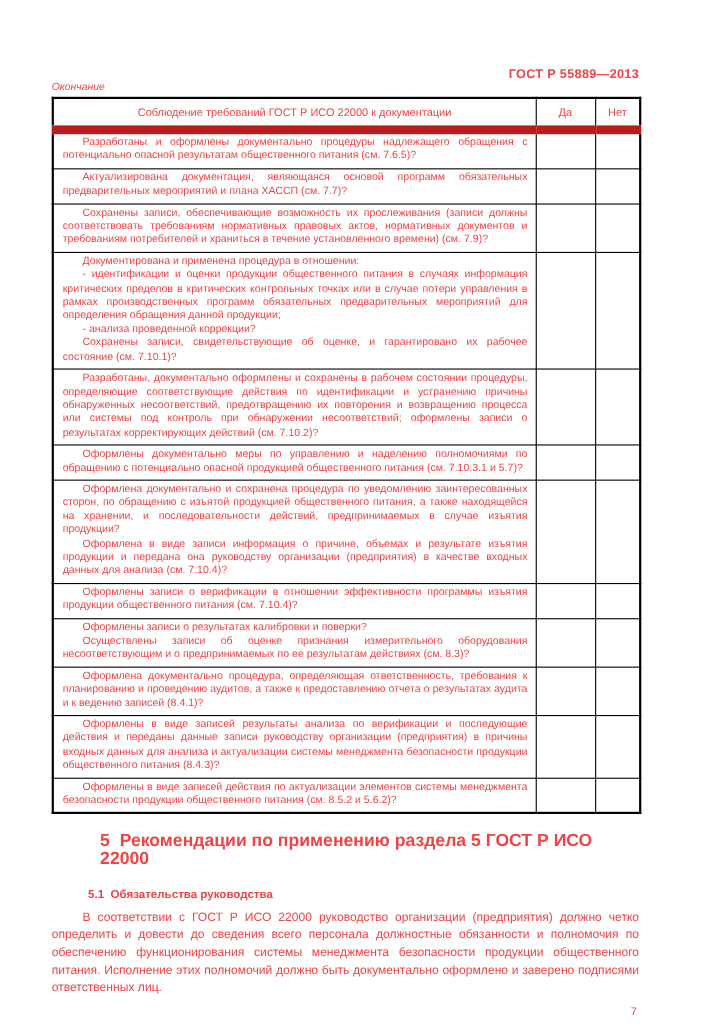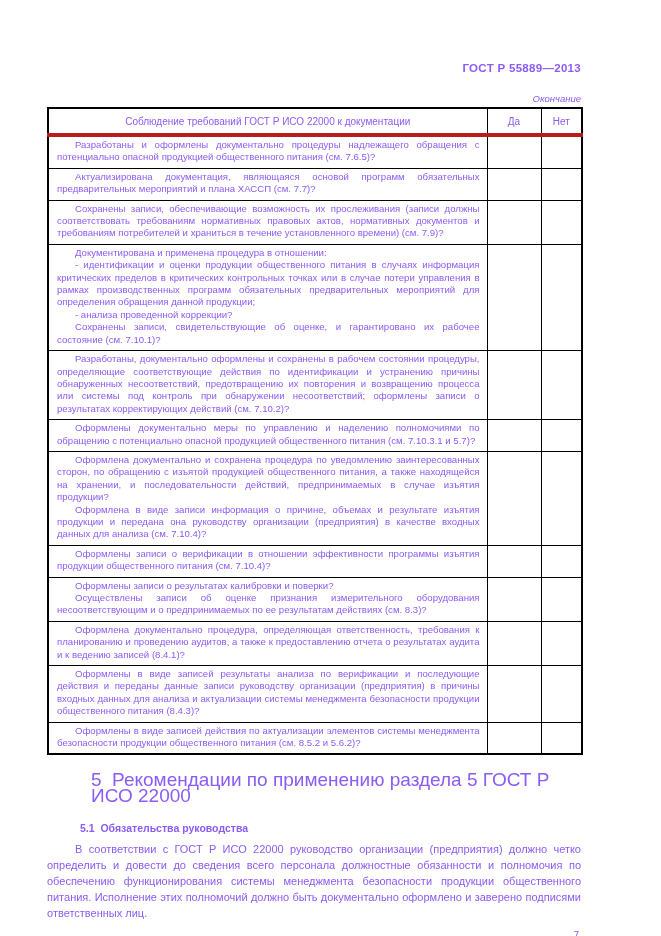--- a/index.html
+++ b/index.html
@@ -1,51 +1,51 @@
 <!DOCTYPE html>
 <html lang="ru"><head>
 <meta charset="utf-8">
 <style>
   html, body { margin:0; padding:0; background:#ffffff; }
   .page {
     width:661px; height:936px; position:relative; background:#ffffff;
-    font-family:"Liberation Sans","DejaVu Sans",sans-serif; color:#8b5cf6;
+    font-family:"Liberation Sans","DejaVu Sans",sans-serif; color:#ef4444;
     overflow:hidden; box-sizing:border-box;
   }
   .content { margin:0 80px 0 47px; width:534px; }
 
   .doc-number {
     padding-top:62px; text-align:right; font-weight:bold;
     font-size:11.5px; letter-spacing:0.3px;
   }
   .continuation {
-    margin-top:19px; font-style:italic; font-size:9.5px;text-align:right;
+    font-style:italic; font-size:9.5px;
   }
 
   table.checklist {
     margin-top:3px; width:534px; table-layout:fixed;
     border-collapse:collapse; border:2px solid #000;
   }
   table.checklist col.c-q  { width:439px; }
   table.checklist col.c-y  { width:54px; }
   table.checklist col.c-n  { width:41px; }
   table.checklist th, table.checklist td { border:1px solid #000; vertical-align:top; }
   table.checklist thead th {
     font-weight:normal; font-size:10px; text-align:center;
-    padding:7px 4px 6px 4px; border-bottom:4px solid #b91c1c;margin-top:10px;
+    padding:7px 4px 6px 4px; border-bottom:8px solid #b91c1c;margin-top:10px;
   }
   td.q {
     font-size:9.6px; line-height:12.4px; text-align:justify;
     padding:2px 7px 4px 8px;
   }
   td.q .para { text-indent:18px; }
   td.a { background:#ffffff; }
 
   h1.sec {
-    margin:17px 0 18px 44px; font-size:19px; font-weight:normal; line-height:16px;
+    margin:17px 0 18px 44px; font-size:16px; font-weight:bold; line-height:16px;
   }
   h2.subsec {
     margin:9px 0 0 33px; font-size:10.5px; font-weight:bold; line-height:13px;
   }
   p.bodytext {
     margin:6px 0 0 0; font-size:11px; line-height:16px;
     text-align:justify; text-indent:28px;
   }
   .page-number {
     margin-top:9px; text-align:right; font-size:10px; padding-right:2px;
@@ -70,21 +70,21 @@
       <thead>
         <tr>
           <th>Соблюдение требований ГОСТ Р ИСО 22000 к документации</th>
           <th>Да</th>
           <th>Нет</th>
         </tr>
       </thead>
       <tbody>
           <tr>
             <td class="q">
-              <div class="para">Разработаны и оформлены документально процедуры надлежащего обращения с потенциально опасной продукцией общественного питания (см. 7.6.5)?</div>
+              <div class="para">Разработаны и оформлены документально процедуры надлежащего обращения с потенциально опасной результатам общественного питания (см. 7.6.5)?</div>
             </td>
             <td class="a"></td>
             <td class="a"></td>
           </tr>
           <tr>
             <td class="q">
               <div class="para">Актуализирована документация, являющаяся основой программ обязательных предварительных мероприятий и плана ХАССП (см. 7.7)?</div>
             </td>
             <td class="a"></td>
             <td class="a"></td>

